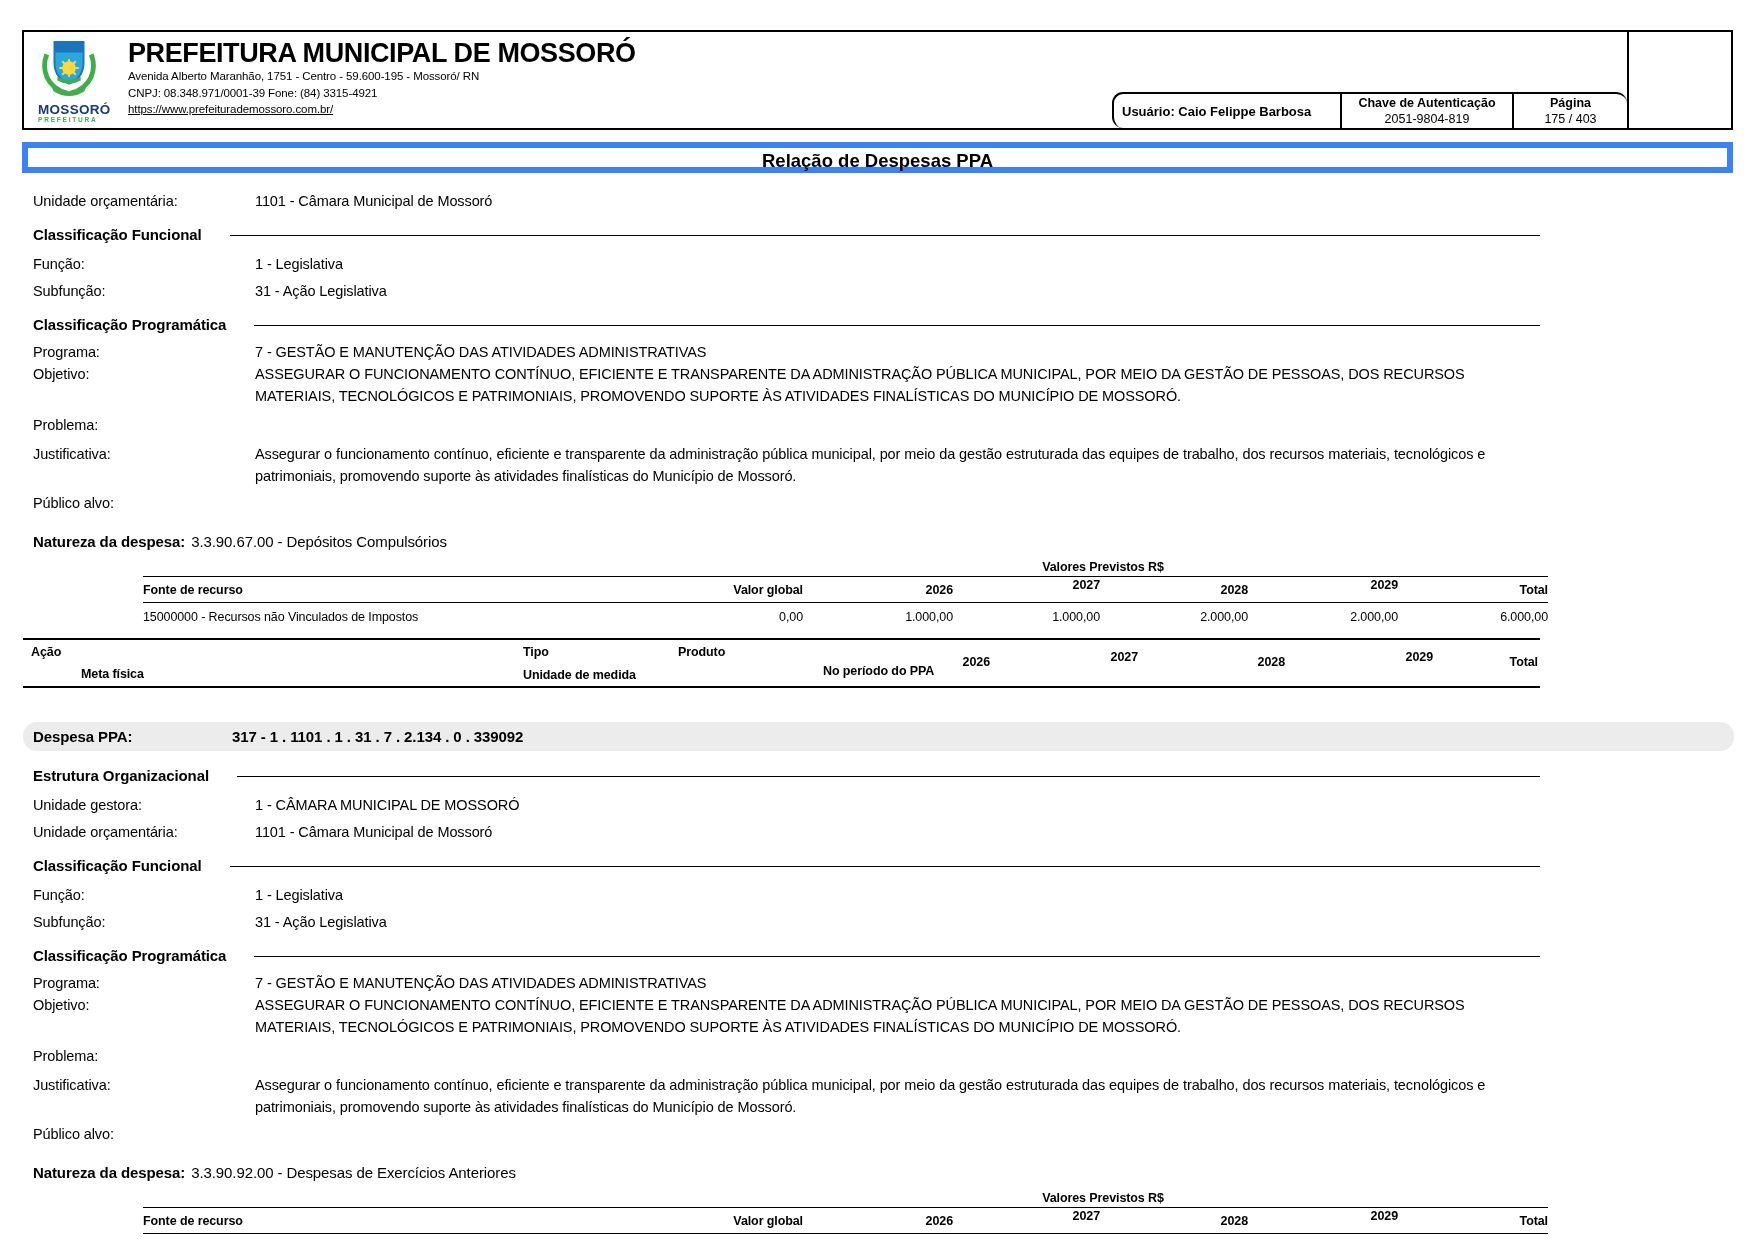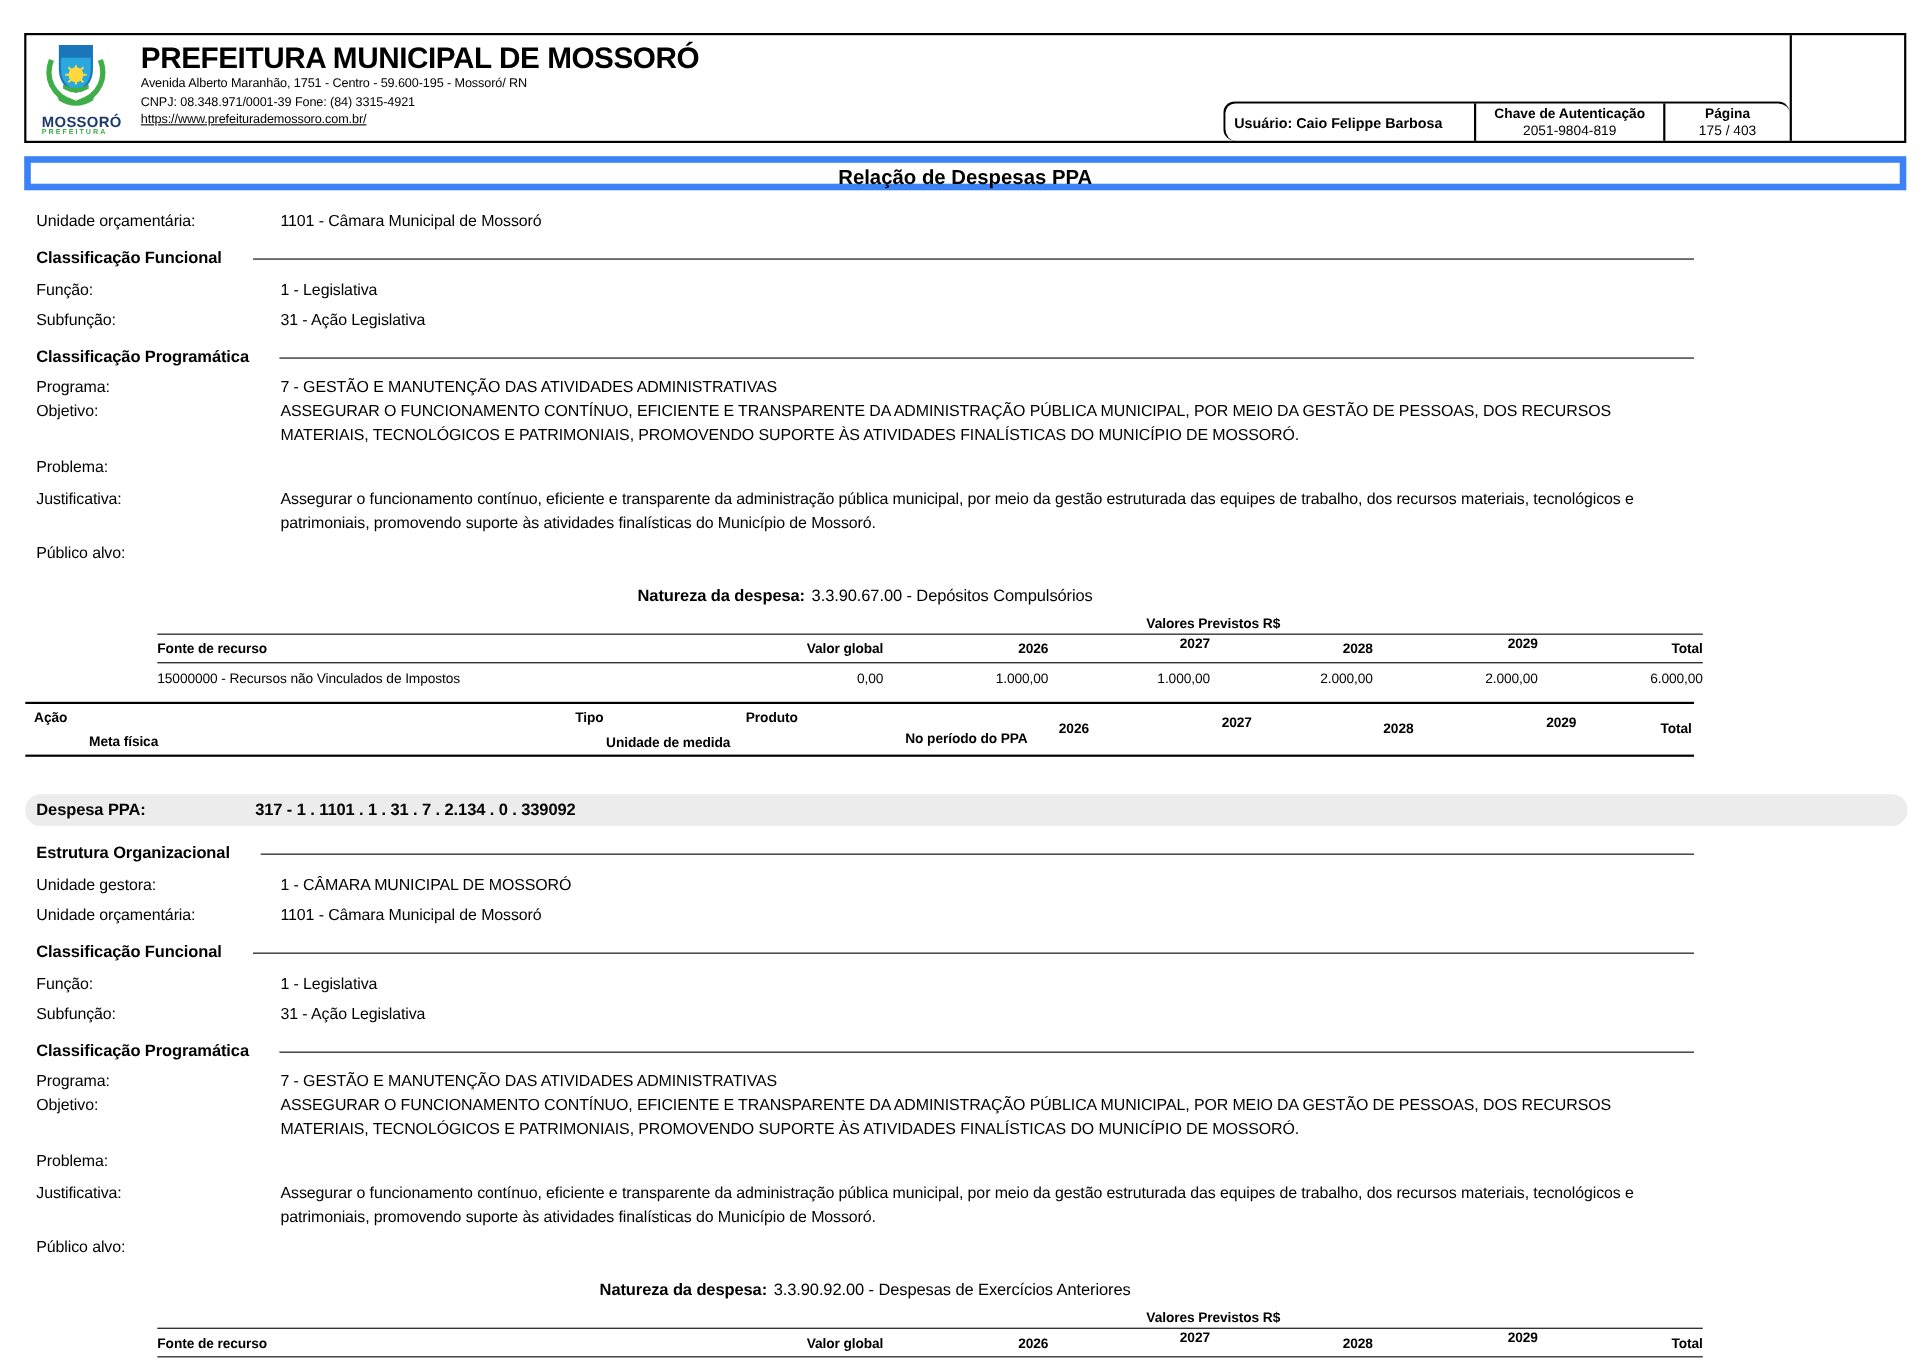--- a/index.html
+++ b/index.html
@@ -32,21 +32,21 @@
   
   .title-bar { position:absolute; left:22px; top:142px; width:1711px; height:31px; border:6px solid #3b82f6;
                text-align:center; font-weight:bold; font-size:18.5px; line-height:26px; }
 
   
   .bd { position:absolute; left:33px; top:174px; width:1507px; font-size:14.5px; letter-spacing:-0.1px; }
   .field { display:grid; grid-template-columns:222px 1fr; line-height:22px; }
   .field .lbl { }
   .section { display:flex; align-items:center; font-size:15px; font-weight:bold; line-height:18px; }
   .section .rule { flex:1; border-top:1.5px solid #000; margin-left:28px; }
-  .natureza { font-size:15px; line-height:20px;text-align:center; }
+  .natureza { font-size:15px; line-height:20px; }
   .natureza b { margin-right:6px; }
 
   .mt2{margin-top:2px;} .mt5{margin-top:5px;} .mt7{margin-top:7px;} .mt8{margin-top:8px;}
   .mt9{margin-top:9px;} .mt14{margin-top:14px;} .mt16{margin-top:16px;} .mt18{margin-top:18px;} .mt34{margin-top:34px;}
 
   
   .valores-label { margin-left:850px; width:440px; text-align:center; font-size:12.5px; font-weight:bold; }
   .fonte-table { margin-left:110px; width:1405px; font-size:12.5px; }
   .ft-row { display:flex; align-items:flex-end; }
   .ft-head { border-top:1.5px solid #000; border-bottom:1.5px solid #000; font-weight:bold; padding:6px 0 5px; }
@@ -184,21 +184,21 @@
         <span class="fc-y">2.000,00</span>
         <span class="fc-total">6.000,00</span>
       </div>
     </div>
 
     <div class="acao-table mt8">
       <span style="left:8px; top:5px;">Ação</span>
       <span style="left:500px; top:5px;">Tipo</span>
       <span style="left:655px; top:5px;">Produto</span>
       <span style="left:58px; bottom:5px;">Meta física</span>
-      <span style="left:528px; bottom:4px;">Unidade de medida</span>
+      <span style="left:500px; bottom:4px;">Unidade de medida</span>
       <span style="left:800px; bottom:8px;">No período do PPA</span>
       <span style="right:550px; top:15px;">2026</span>
       <span style="right:402px; top:10px;">2027</span>
       <span style="right:255px; top:15px;">2028</span>
       <span style="right:107px; top:10px;">2029</span>
       <span style="right:2px; top:15px;">Total</span>
     </div>
 
     <div class="despesa-bar mt34">
       <span>Despesa PPA:</span>

